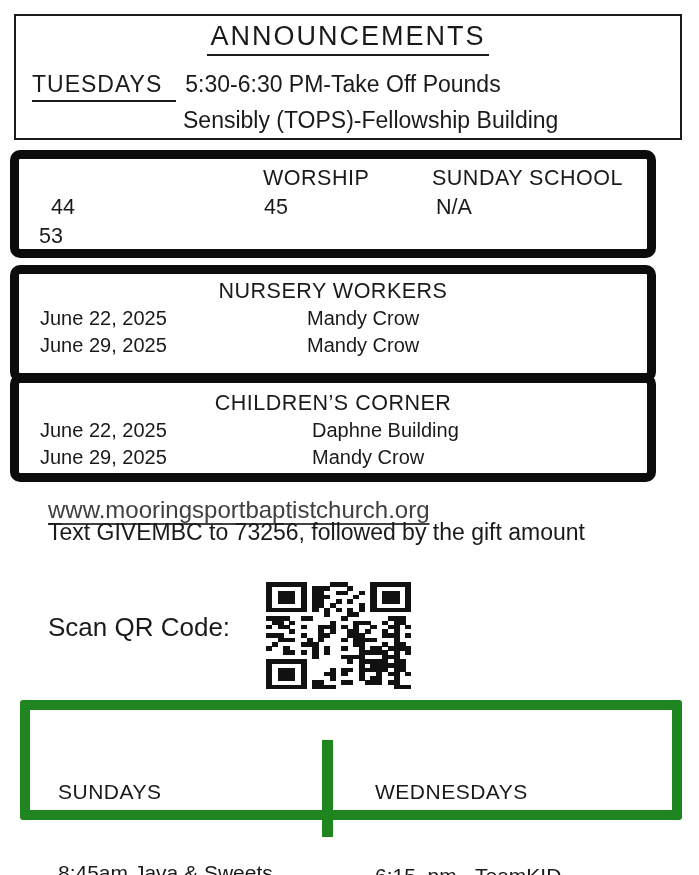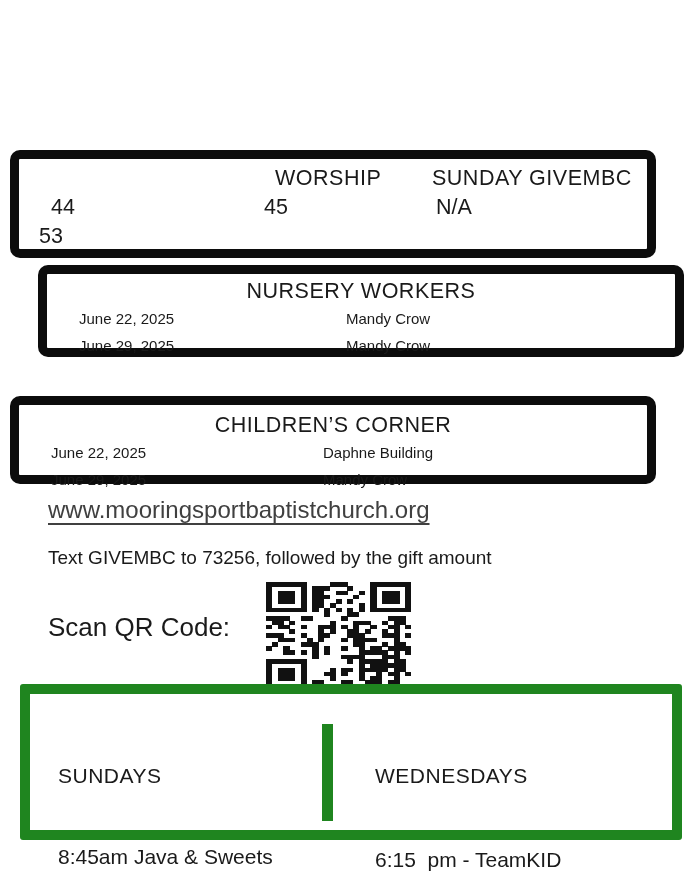--- a/index.html
+++ b/index.html
@@ -32,87 +32,97 @@
   .ann-line1 { white-space: pre; }
   .ann-line2 { padding-left: 167px; font-size: 23px; margin-top: 5px; white-space: pre; }
 
   
   .thick-box {
     position: absolute; left: 10px; width: 646px;
     border: 9px solid #0c0c0c; border-radius: 10px;
     background: #fff; z-index: 2;
   }
   .box-attendance { top: 150px; height: 108px; padding-top: 5px; }
-  .box-nursery    { top: 265px; height: 92px; padding-top: 4px; margin-left: 28px; }
-  .box-children   { top: 396px; height: 88px; padding-top: 7px; }
+  .box-nursery    { top: 265px; height: 117px; padding-top: 4px; }
+  .box-children   { top: 374px; height: 108px; padding-top: 7px; }
 
   .att-grid {
     display: grid; grid-template-columns: 225px 160px 1fr;
     padding-left: 19px; font-size: 21.5px; line-height: 29px;
   }
   .att-cell { white-space: pre; }
-  .att-head-w { padding-left: 0; letter-spacing: 0.5px; margin-left: 12px; }
+  .att-head-w { padding-left: 0; letter-spacing: 0.5px; }
   .att-head-s { padding-left: 9px; letter-spacing: 0.5px; }
   .att-val-w  { padding-left: 13px; }
   .att-val-s  { padding-left: 1px; }
 
   .box-title { text-align: center; font-size: 21.5px; line-height: 27px; letter-spacing: 0.5px; white-space: pre; }
   .duty-grid {
-    display: grid; padding-left: 32px;
-    font-size: 15px; line-height: 27px;
+    display: grid; padding-left: 21px;
+    font-size: 20px; line-height: 27px;
   }
   .grid-nursery  { grid-template-columns: 267px 1fr; }
   .grid-children { grid-template-columns: 272px 1fr; }
   .duty-cell { white-space: pre; }
 
   
   .ways-heading {
     position: absolute; left: 0; top: 462px; width: 612px;
     text-align: center; font-size: 22px; letter-spacing: 0.5px;
     z-index: 1; white-space: pre;
   }
   .church-link {
     position: absolute; left: 48px; top: 496px;
     font-size: 24px; color: #404040;
     text-decoration: underline; text-underline-offset: 5px; text-decoration-thickness: 2px;
     cursor: pointer; white-space: pre;
   }
   .give-text {
-    position: absolute; left: 48px; top: 543px; width: 545px;
-    font-size: 19px; line-height: 30px;
+    position: absolute; left: 48px; top: 517px; width: 545px;
+    font-size: 23px; line-height: 30px;
   }
   .scan-label { position: absolute; left: 48px; top: 612px; font-size: 26px; white-space: pre; }
   .qr-wrap { position: absolute; left: 266px; top: 582px; width: 145px; height: 107px; }
   .qr-wrap svg { width: 145px; height: 107px; display: block; shape-rendering: crispEdges; fill: #111; }
 
   
   .green-box {
-    position: absolute; left: 20px; top: 684px; width: 662px; height: 156px;
+    position: absolute; left: 20px; top: 700px; width: 662px; height: 120px;
     border: 10px solid #1f851f; border-radius: 3px; background: #fff; z-index: 2;
   }
   .sched-col { position: absolute; font-size: 21px; white-space: pre; }
   .col-sundays    { left: 28px; top: 14px; line-height: 27px; }
   .col-wednesdays { left: 345px; top: 12px; line-height: 28px; }
   .sched-title { letter-spacing: 0.5px; }
   .sched-divider {
     position: absolute; left: 292px; top: 30px; width: 11px; height: 97px;
     background: #1f851f;
   }
 </style>
 </head>
 <body>
 
 <div class="page">
 
+  <section class="ann-box">
+    <div class="ann-title-wrap">
+      <span class="ann-title">ANNOUNCEMENTS</span>
+    </div>
+    <div class="ann-row">
+      <span class="ann-day">TUESDAYS</span>
+      <span class="ann-line1">5:30-6:30 PM-Take Off Pounds</span>
+    </div>
+    <div class="ann-line2">Sensibly (TOPS)-Fellowship Building</div>
+  </section>
 
   <section class="thick-box box-attendance">
     <div class="att-grid">
       <div class="att-cell"></div>
       <div class="att-cell att-head-w">WORSHIP</div>
-      <div class="att-cell att-head-s">SUNDAY GIVEMBC</div>
+      <div class="att-cell att-head-s">SUNDAY SCHOOL</div>
 
       <div class="att-cell att-val-w">44</div>
       <div class="att-cell att-val-s">45</div>
 
       <div class="att-cell att-val-w">N/A</div>
       <div class="att-cell att-val-s">53</div>
     </div>
   </section>
 
   <section class="thick-box box-nursery">

